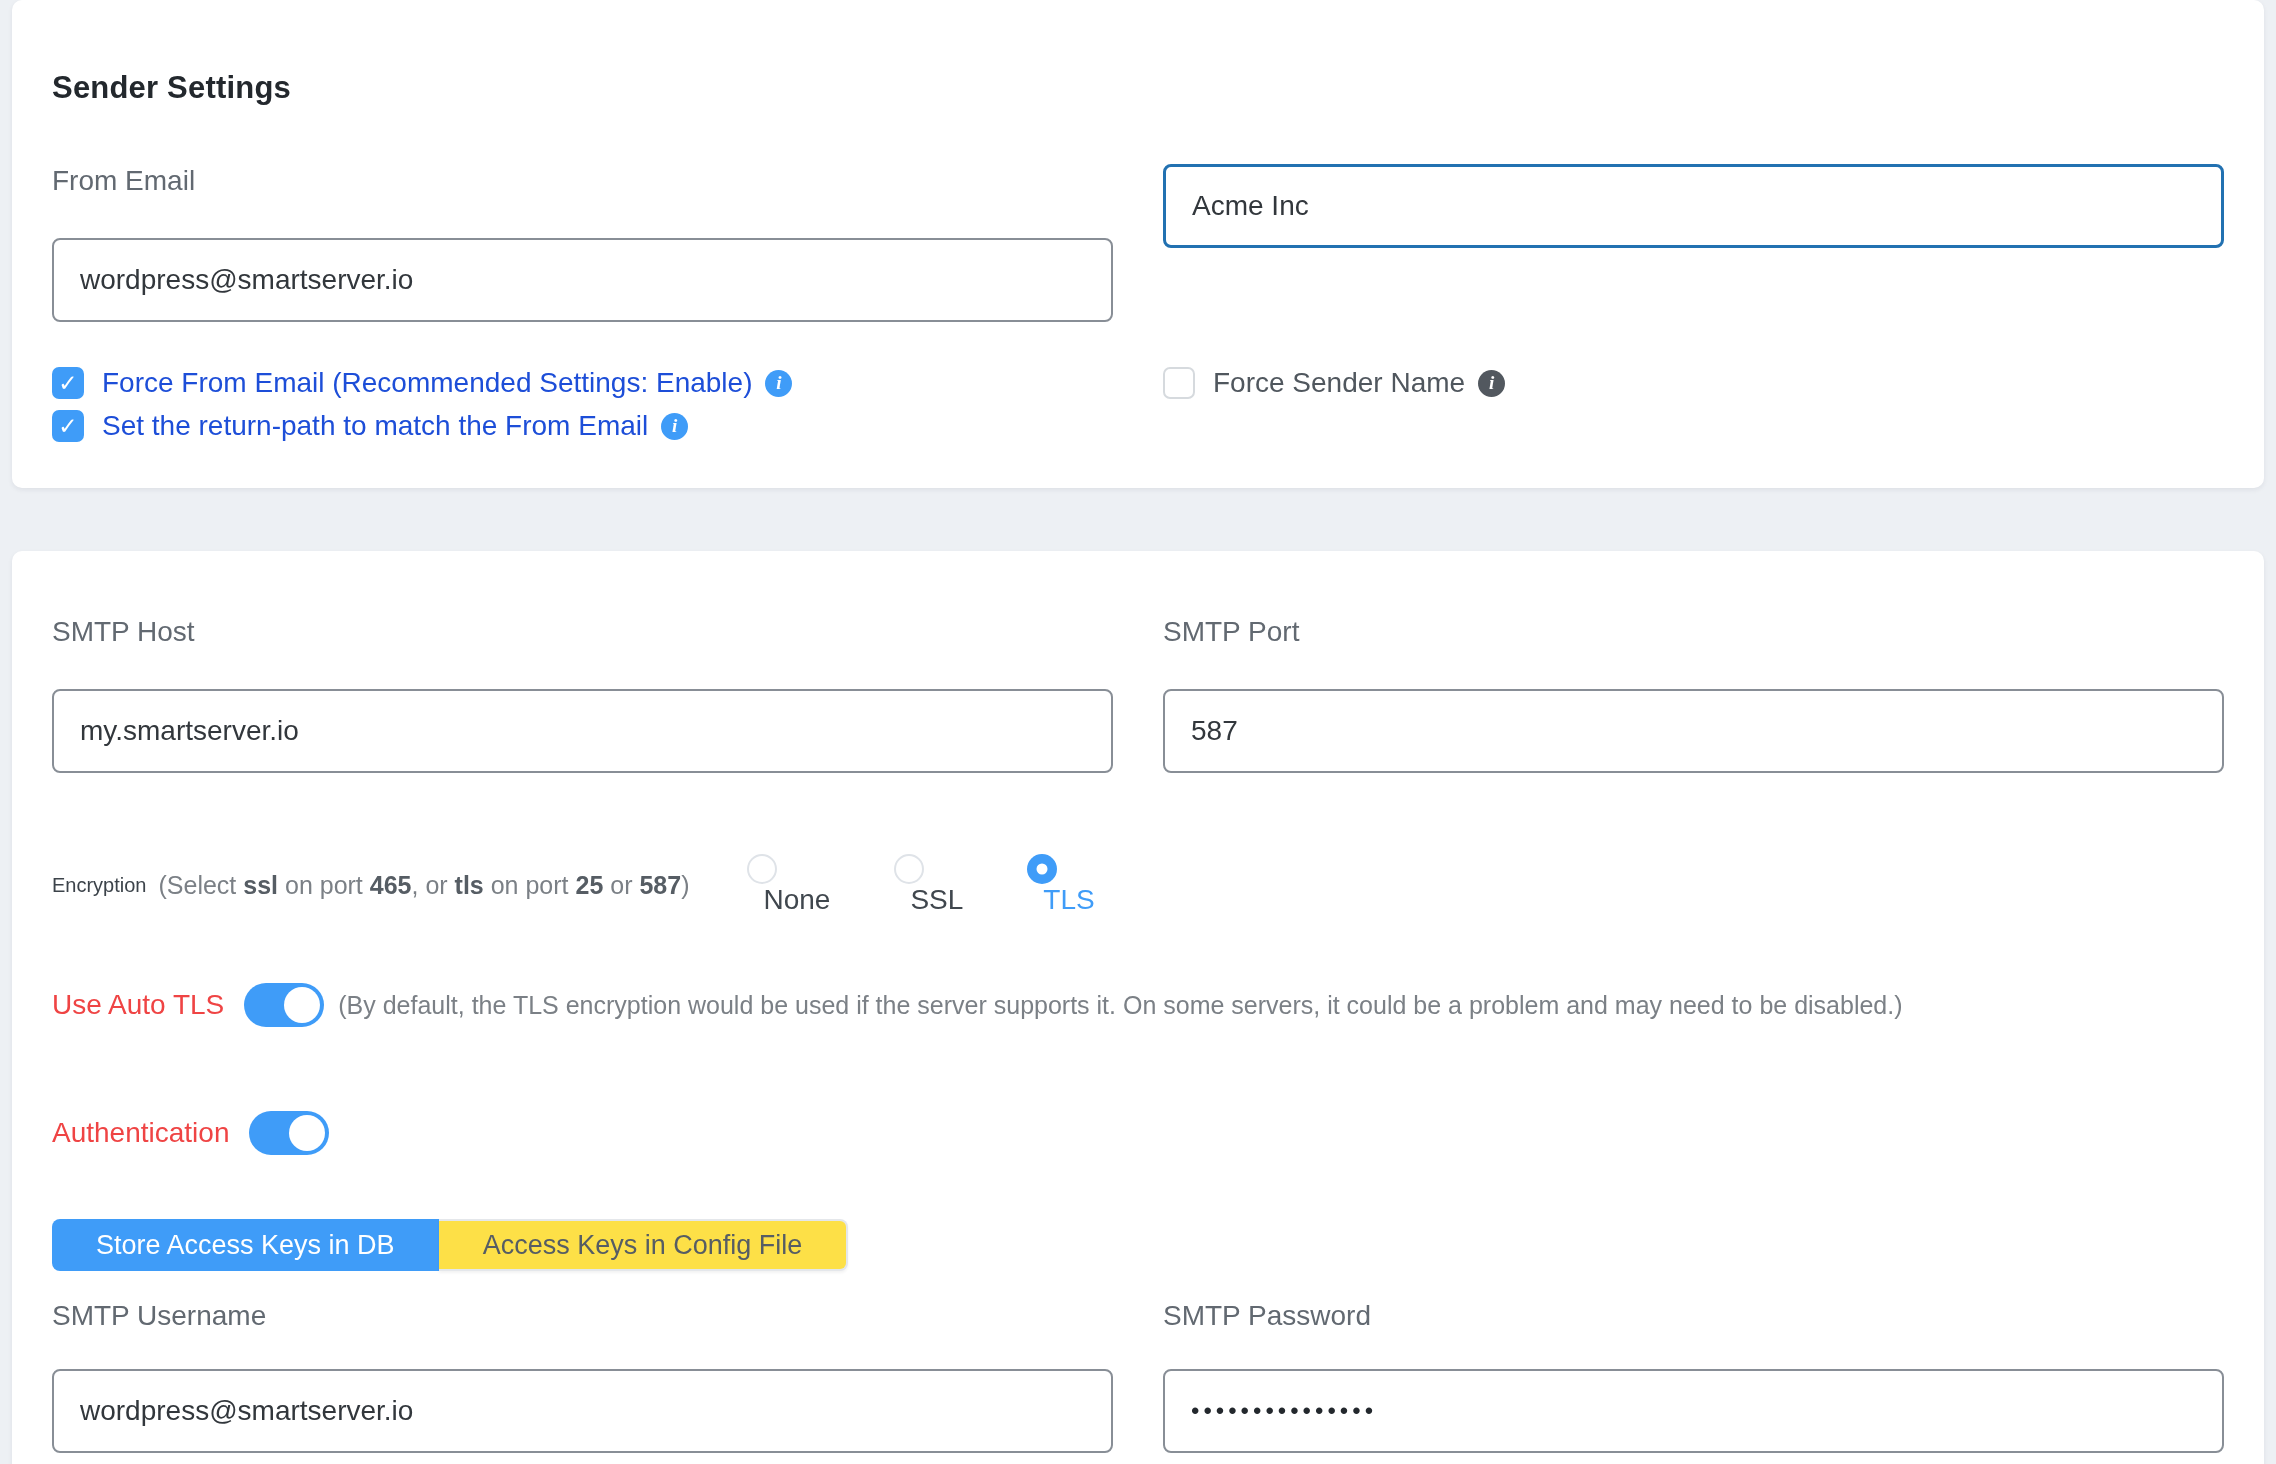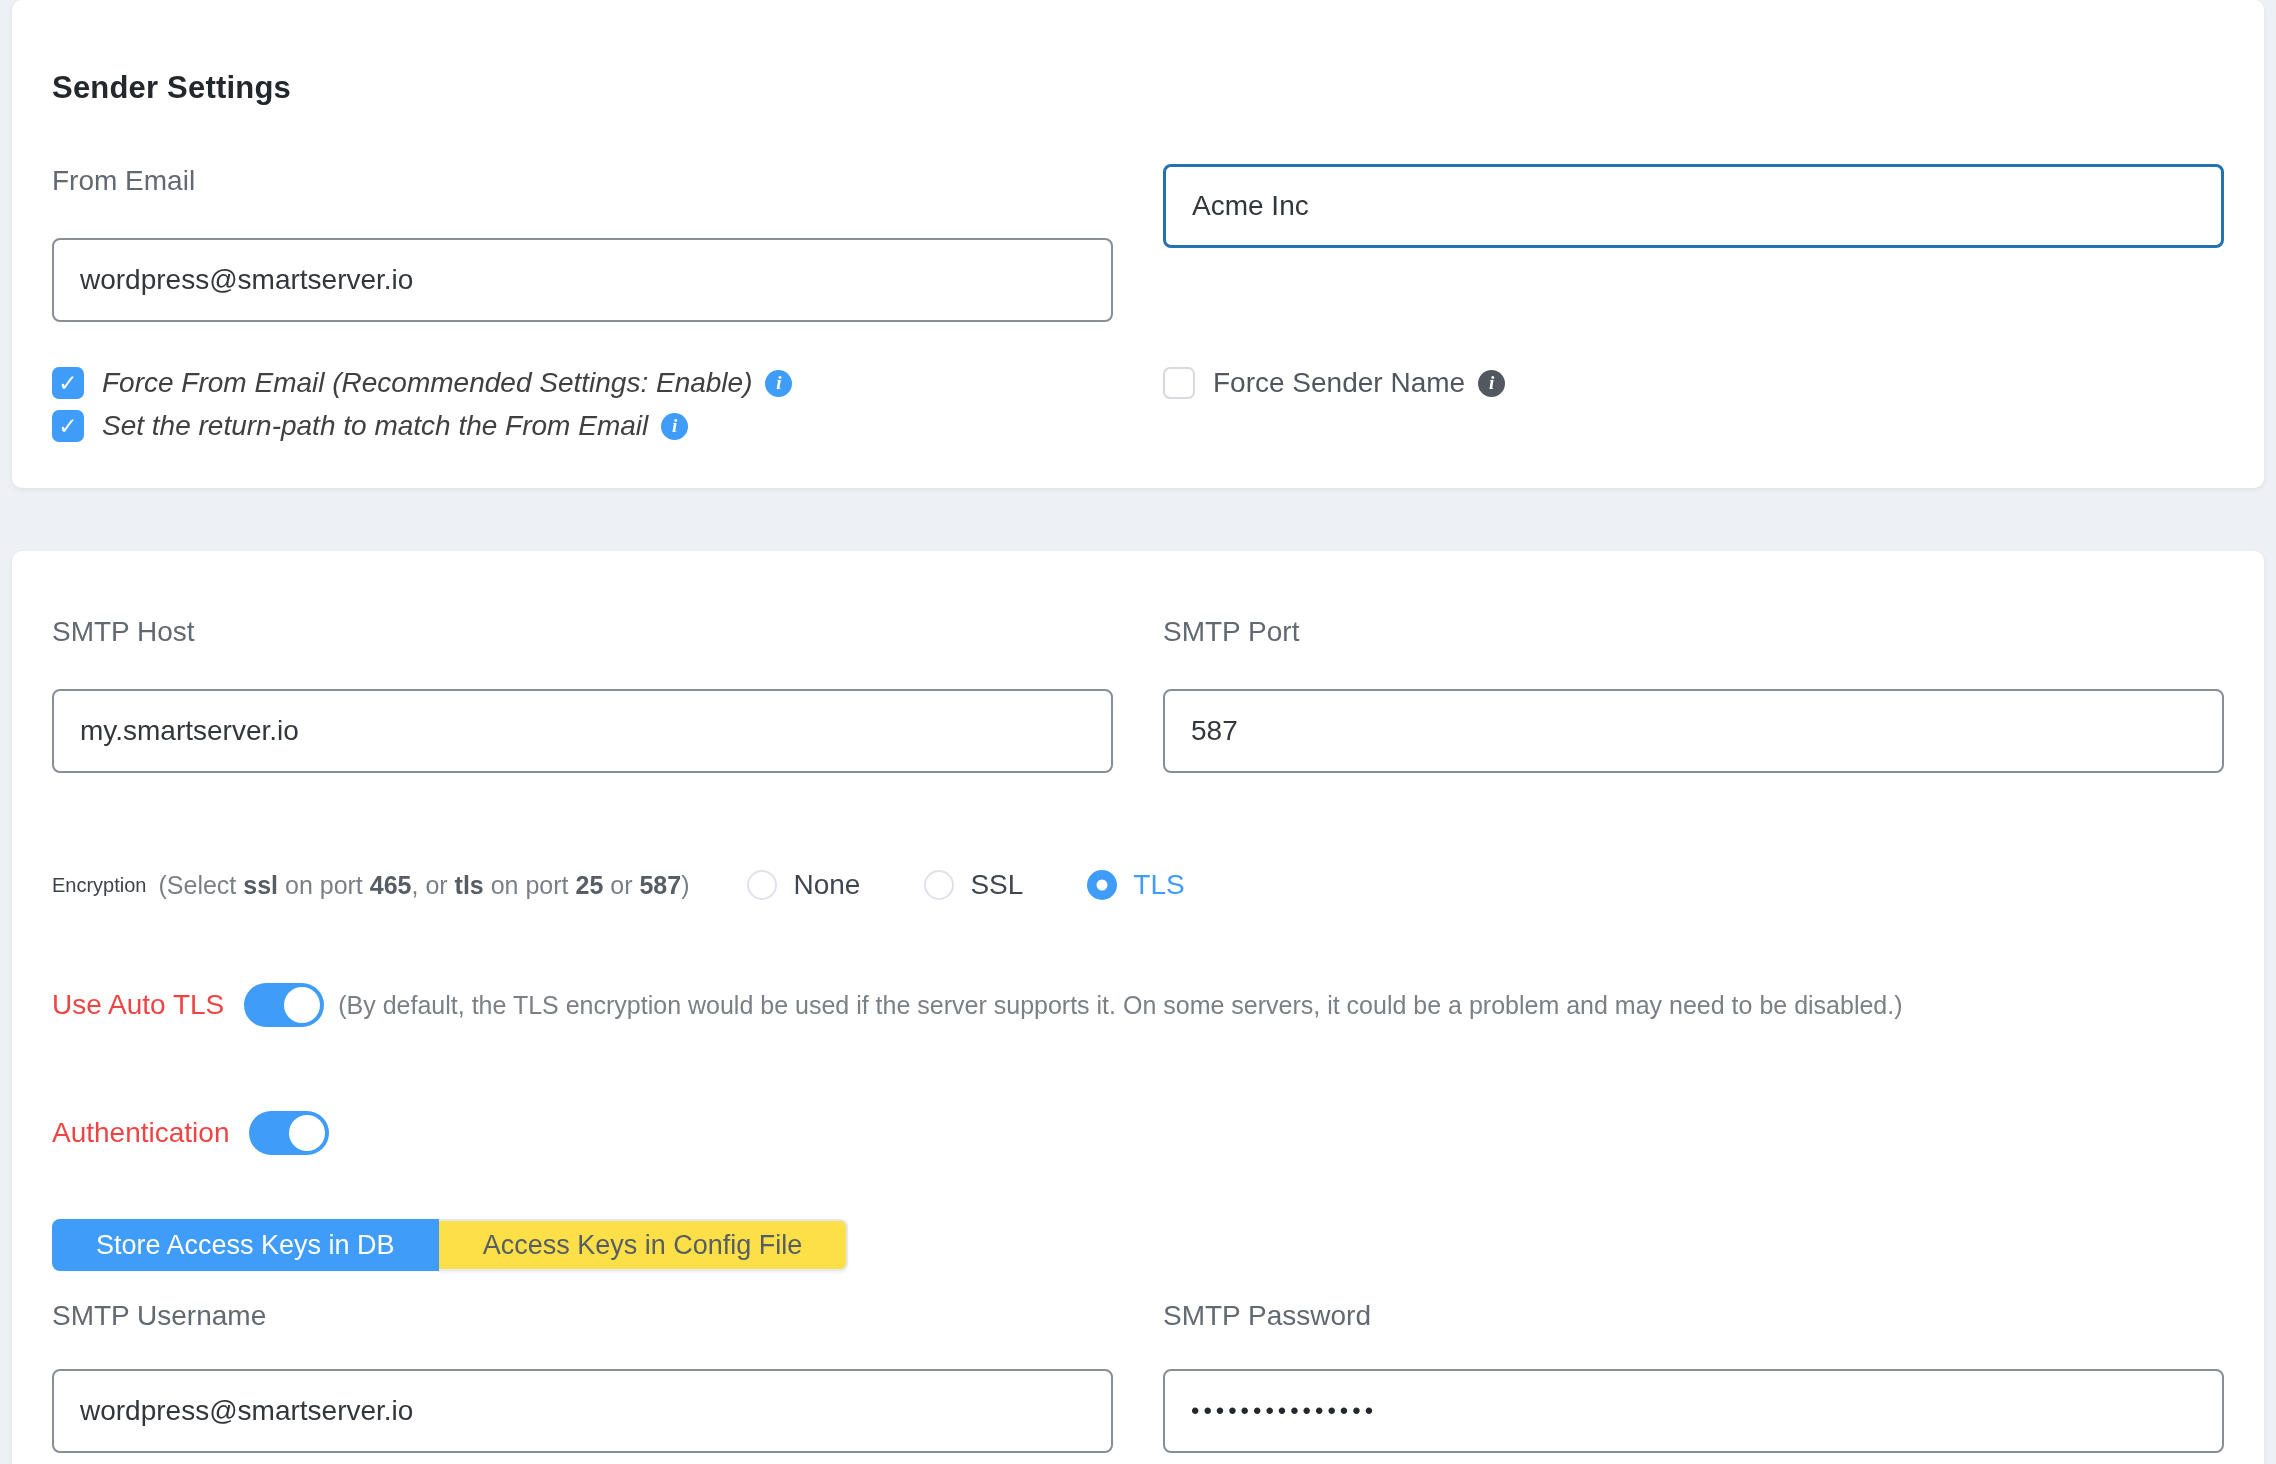--- a/index.html
+++ b/index.html
@@ -42,36 +42,36 @@
 
   .check-rows{margin-top:44px;}
   .check-row{display:flex;align-items:center;height:34px;margin-bottom:9px;}
   .checkbox{
     width:32px;height:32px;border-radius:7px;background:#3f9cf8;
     display:flex;align-items:center;justify-content:center;flex:none;cursor:pointer;
   }
   .checkbox .mark{color:#fff;font-size:23px;font-weight:700;line-height:1;}
   .checkbox.unchecked{background:#fff;border:2px solid #d6dade;box-sizing:border-box;}
   .check-label{margin-left:18px;font-size:28px;white-space:nowrap;}
-  .check-label.blue{color:#404040;font-style:italic;}
+  .check-label.blue{color:#1d4ed8;}
   .check-label.dark{color:#50575e;}
   .info{
     width:27px;height:27px;border-radius:50%;margin-left:13px;flex:none;
     color:#fff;display:flex;align-items:center;justify-content:center;
     font-family:"Liberation Serif","DejaVu Serif",serif;font-style:italic;font-weight:700;
     font-size:19px;cursor:pointer;
   }
   .info.blue-bg{background:#3f9cf8;}
   .info.dark-bg{background:#52585f;}
 
   .enc-row{display:flex;align-items:center;margin-top:92px;height:40px;}
   .enc-label{font-size:20px;color:#3c434a;flex:none;}
   .enc-hint{font-size:25px;color:#7b8086;margin-left:12px;white-space:nowrap;}
   .enc-hint .b{font-weight:700;color:#565d64;}
-  .radio-opt{display:flex;align-items:center;margin-left:64px;cursor:pointer;}
+  .radio-opt{display:flex;margin-left:64px;cursor:pointer;flex-direction:column;}
   .radio-opt.first{margin-left:58px;}
   .radio{
     width:30px;height:30px;border-radius:50%;border:2px solid #dfe3e8;
     background:#fff;box-sizing:border-box;flex:none;
   }
   .radio.on{background:#3f9cf8;border:none;position:relative;}
   .radio.on::after{
     content:"";position:absolute;width:11px;height:11px;background:#fff;
     border-radius:50%;top:50%;left:50%;transform:translate(-50%,-50%);
   }

